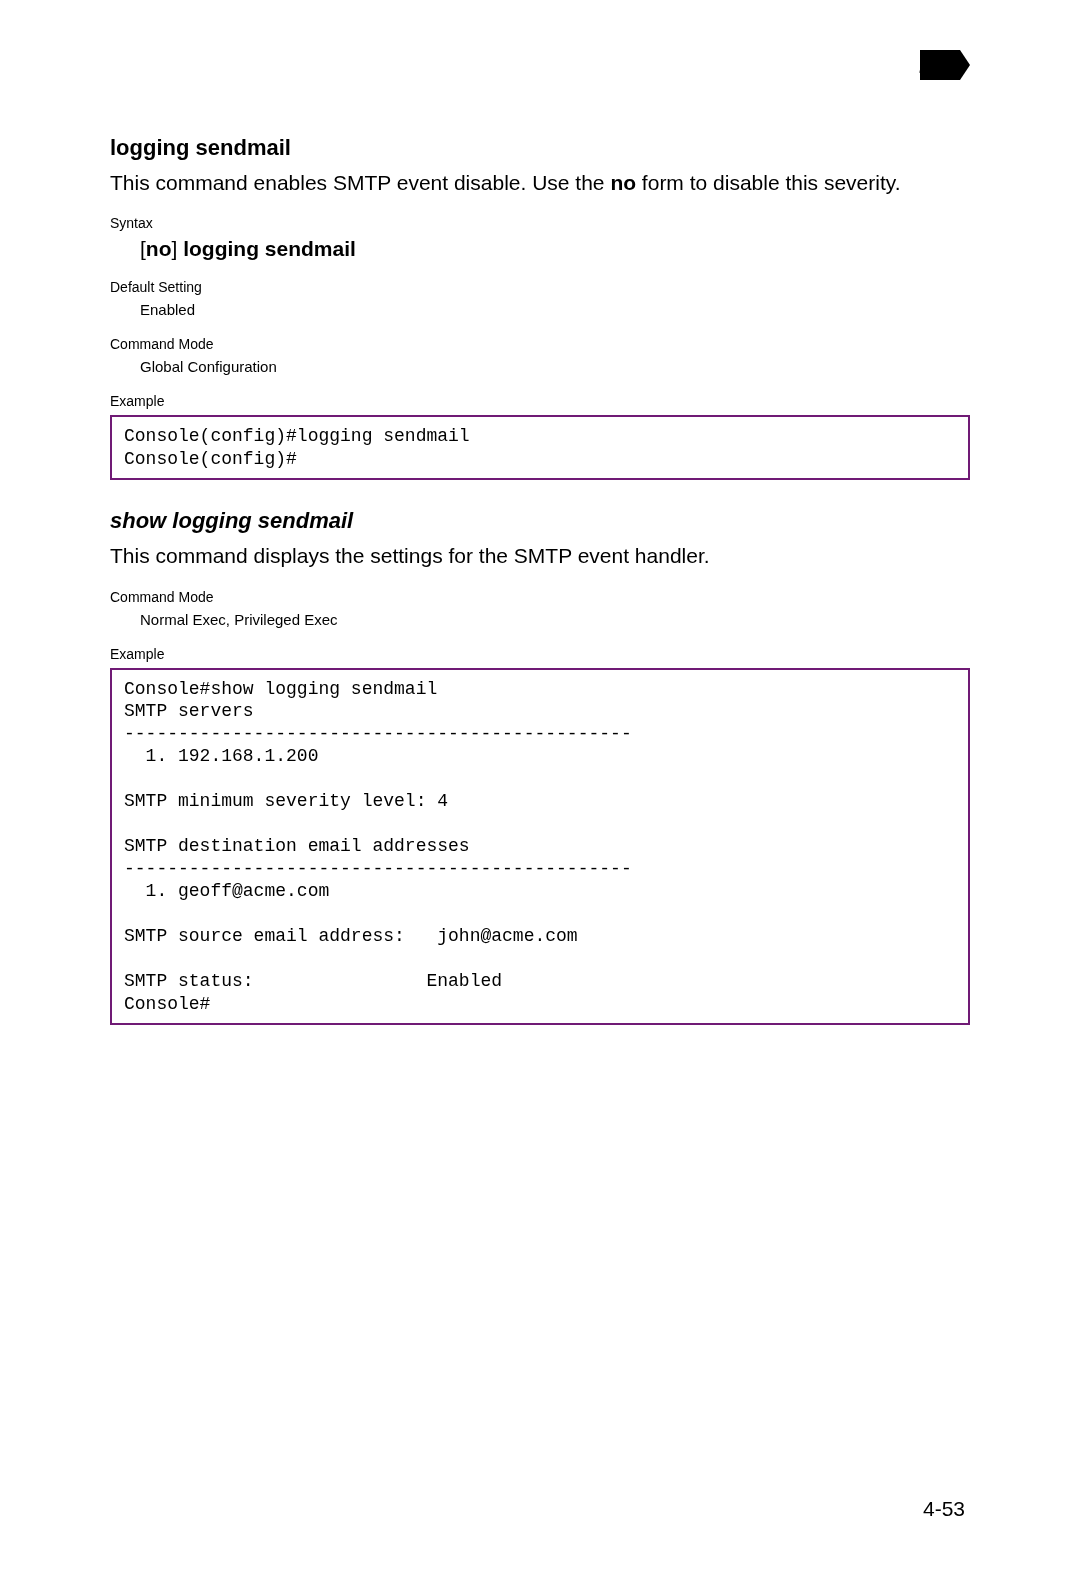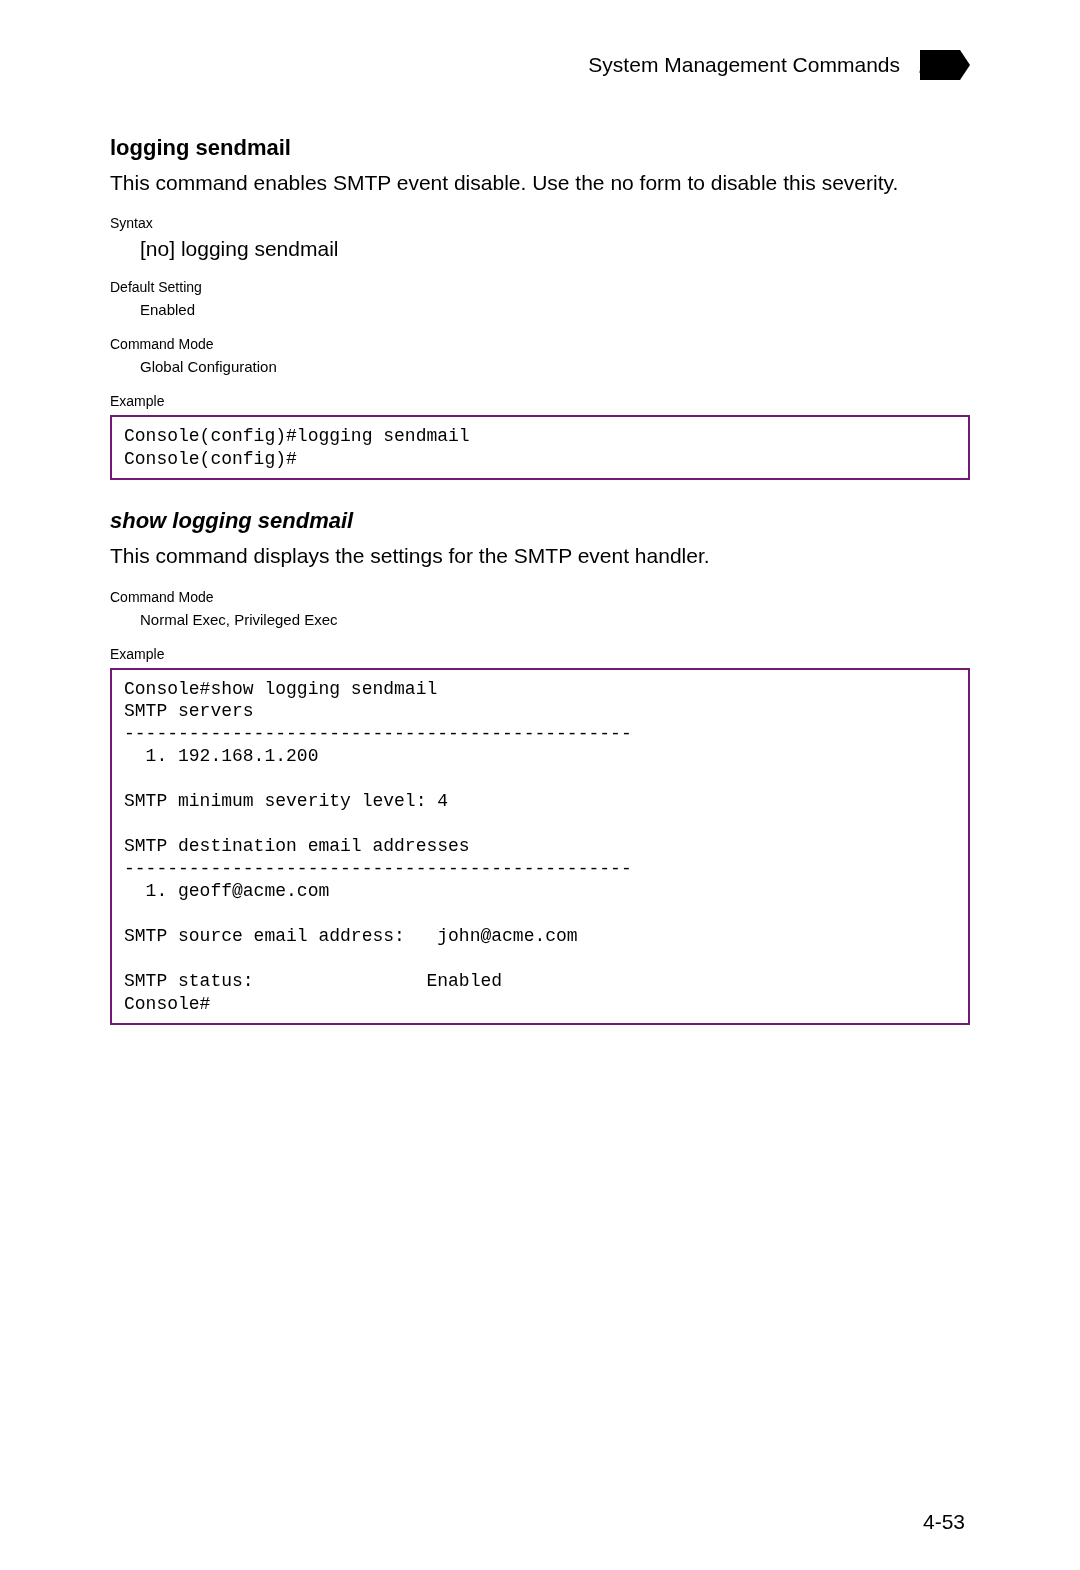--- a/index.html
+++ b/index.html
@@ -53,21 +53,21 @@
       font-size: 22px;
       font-weight: bold;
       margin-bottom: 8px;
     }
     .body-text {
       font-size: 21px;
       line-height: 1.35;
       margin-bottom: 18px;
     }
     .bold {
-      font-weight: normal;
+      font-weight: bold;
       text-align: center;
     }
     .sub-heading {
       font-size: 14px;
       font-weight: normal;
       margin-bottom: 6px;
     }
     .indented {
       padding-left: 30px;
       font-size: 15px;
@@ -82,34 +82,33 @@
       border: 2px solid #701a75;
       padding: 8px 12px;
       font-family: "Courier New", Courier, monospace;
       font-size: 18px;
       white-space: pre;
       margin-bottom: 28px;
       line-height: 1.25;
     }
     .page-number {
       position: absolute;
-      bottom: 36px;
+      bottom: 49px;
       right: 115px;
       font-size: 21px;
     }
     .section-gap {
       margin-top: 10px;
       font-style: italic;
     }
   </style>
 </head>
 <body>
 
 <div class="header">
-  <span class="header-title">System Management Commands</span>
   <div class="chapter-icon">
     <svg viewBox="0 0 50 50">
       <path d="M 0 10 L 40 10 L 50 25 L 40 40 L 0 40 Z" fill="#000000"></path>
     </svg>
     <span class="chapter-number">4</span>
   </div>
 </div>
 
 <div class="section-heading">logging sendmail</div>
 <div class="body-text">

